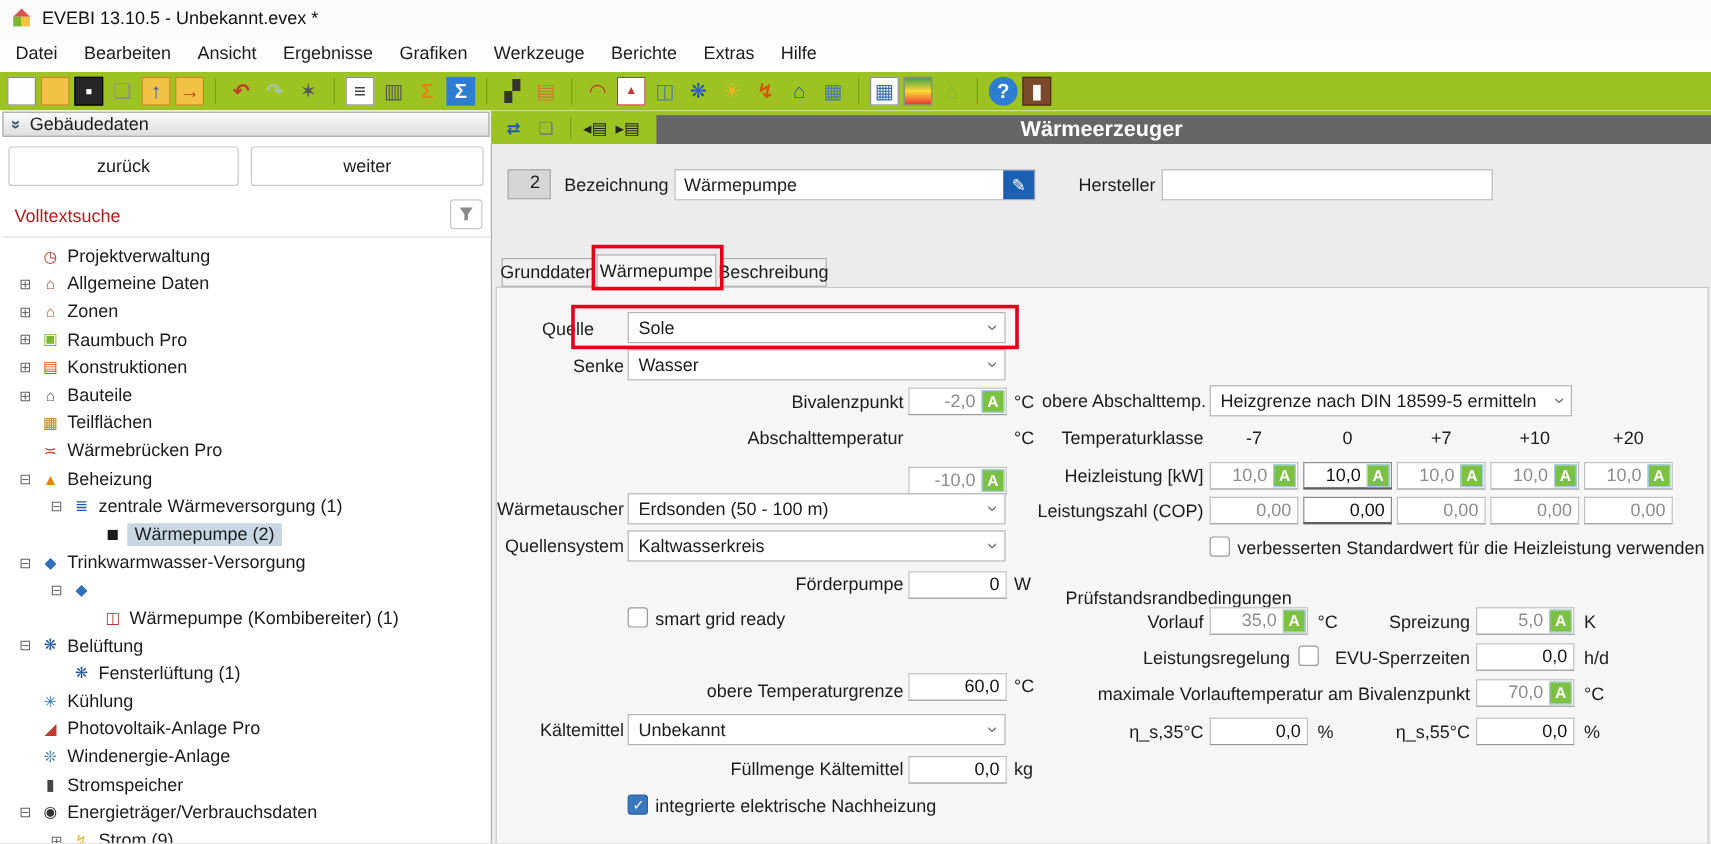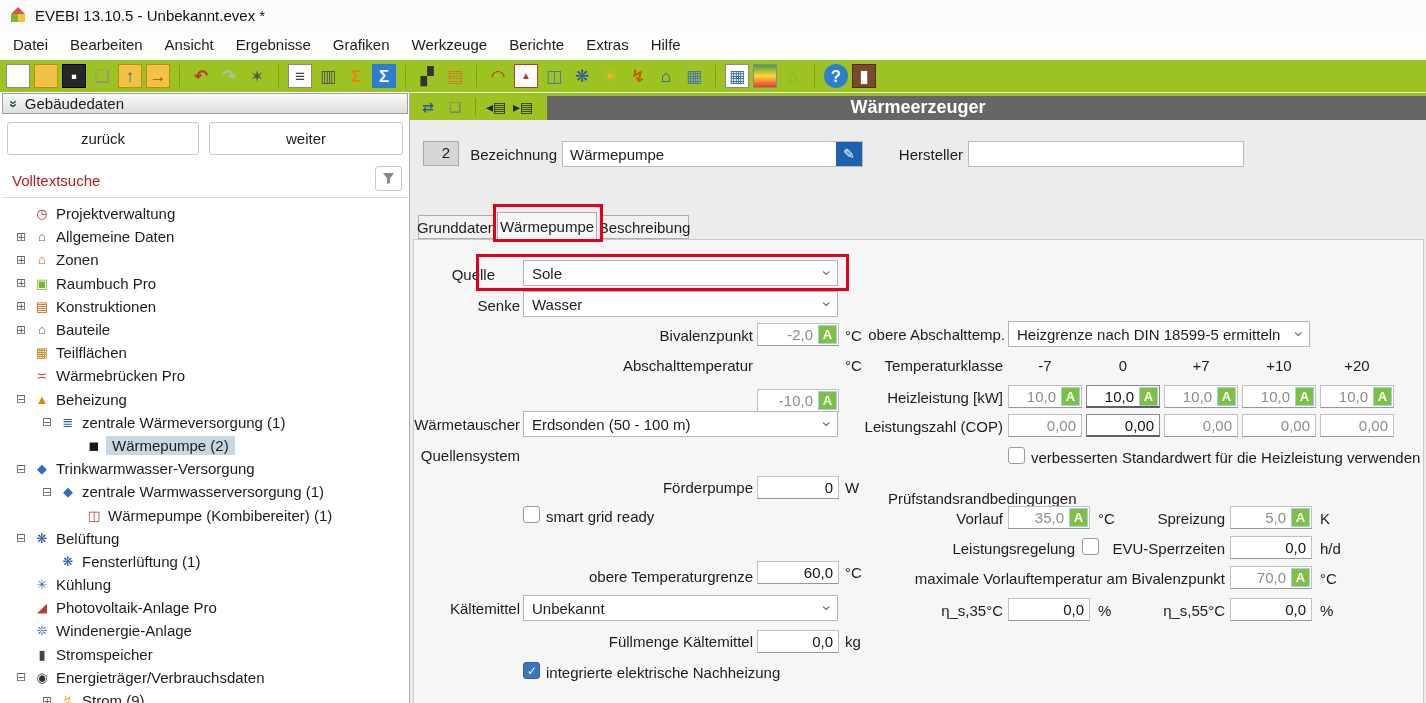--- a/index.html
+++ b/index.html
@@ -203,21 +203,20 @@
           <span class="tlabel selected">Wärmepumpe (2)</span>
         </div>
         <div class="trow" style="padding-left: 16px;">
           <span class="exp">⊟</span>
           <span class="nicon" style="color: rgb(46, 111, 189);">◆</span>
           <span class="tlabel">Trinkwarmwasser-Versorgung</span>
         </div>
         <div class="trow" style="padding-left: 42px;">
           <span class="exp">⊟</span>
           <span class="nicon" style="color: rgb(46, 111, 189);">◆</span>
-          <span class="tlabel">zentrale Warmwasserversorgung (1)</span>
         </div>
         <div class="trow" style="padding-left: 68px;">
           <span class="exp"></span>
           <span class="nicon" style="color: rgb(176, 58, 46);">◫</span>
           <span class="tlabel">Wärmepumpe (Kombibereiter) (1)</span>
         </div>
         <div class="trow" style="padding-left: 16px;">
           <span class="exp">⊟</span>
           <span class="nicon" style="color: rgb(36, 88, 168);">❋</span>
           <span class="tlabel">Belüftung</span>
@@ -317,20 +316,24 @@
   </div>
   <div class="unit" style="left:845px;top:357px;">°C</div>
 
   <div class="flabel r" style="left:390px;top:416px;width:130px;">Wärmetauscher</div>
   <div class="select" style="left:523px;top:411px;width:315px;">
     <span class="selval">Erdsonden (50 - 100 m)</span>
     <span class="chev">›</span>
   </div>
 
   <div class="flabel r" style="left:390px;top:447px;width:130px;">Quellensystem</div>
+  <div class="select" style="left:523px;top:442px;width:315px;">
+    <span class="selval">Kaltwasserkreis</span>
+    <span class="chev">›</span>
+  </div>
 
   <div class="flabel r" style="left:553px;top:479px;width:200px;">Förderpumpe</div>
   <div class="nfield" style="left:757px;top:476px;width:82px;">
     <span class="val">0</span>
   </div>
   <div class="unit" style="left:845px;top:479px;">W</div>
 
   <span class="cb" style="left:523px;top:506px;"></span>
   <div class="flabel" style="left:546px;top:508px;">smart grid ready</div>
 

